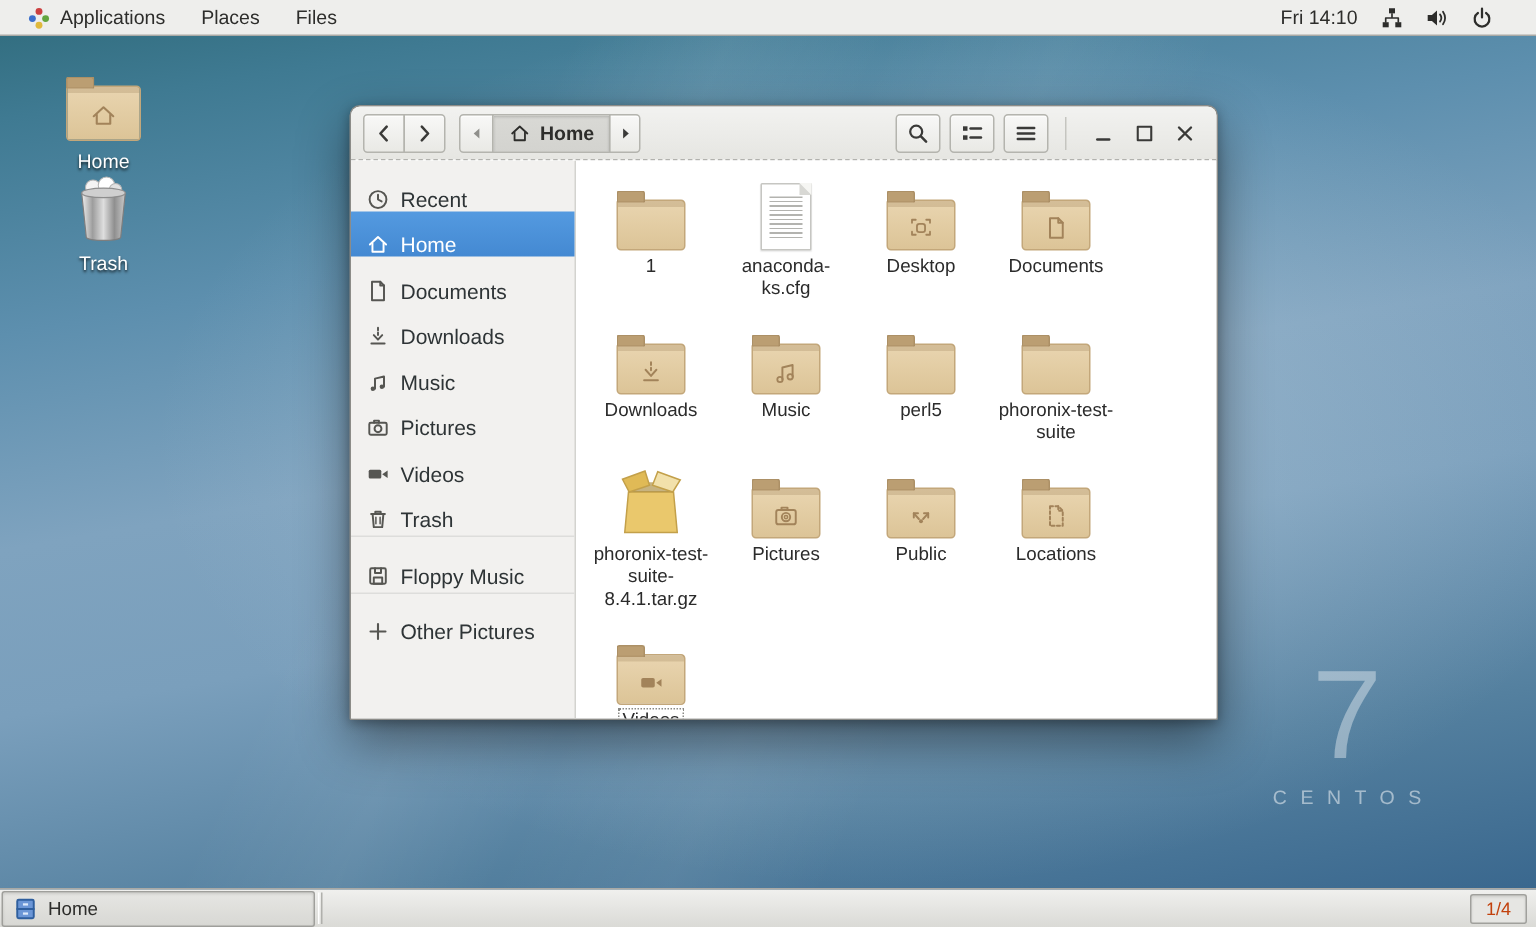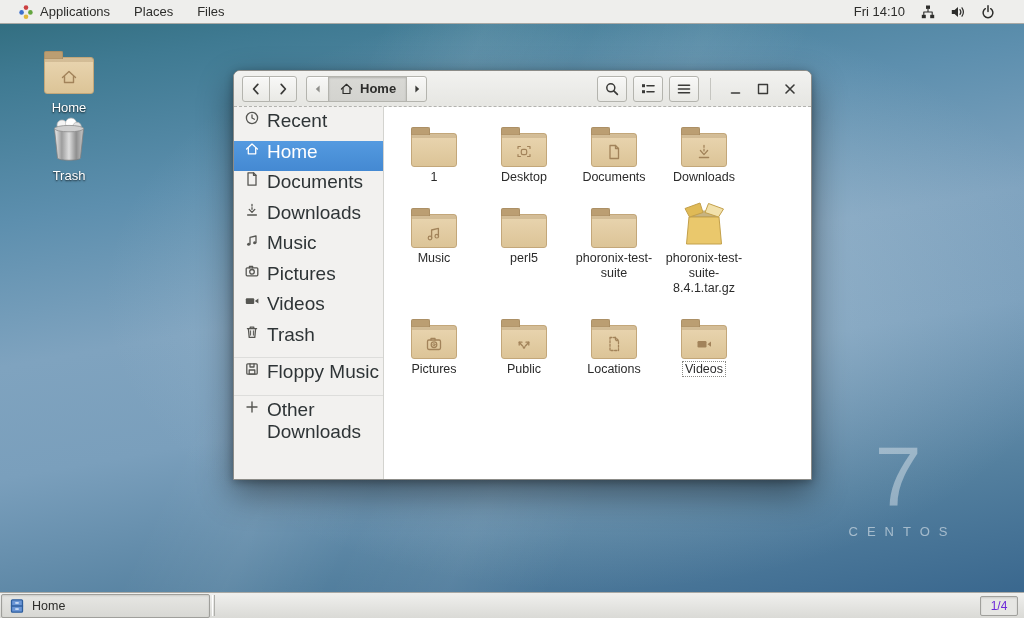--- a/index.html
+++ b/index.html
@@ -49,22 +49,22 @@
   .btn.active { background:linear-gradient(#d9d9d5,#d3d3cf); box-shadow:inset 0 1px 2px rgba(0,0,0,0.18); }
   .path-home { display:flex; align-items:center; gap:6px; padding:0 10px; font-size:13px; font-weight:bold; color:#2d2d2b; }
   .tb-spacer { flex:1; }
   .tb-gap { width:6px; }
   .nav-group { margin-right:9px; }
   .tb-sep { width:1px; height:22px; background:#c5c5c0; margin:0 11px; }
   .winctl { width:27px; height:26px; display:flex; align-items:center; justify-content:center; color:#3a3a38; }
 
   .win-body { flex:1; display:flex; min-height:0; border-radius:0 0 1px 1px; overflow:hidden; }
   .sidebar { width:150px; flex:0 0 150px; background:#f2f1ef; border-right:1px solid #d3d3cf; padding-top:3px; }
-  .side-item { height:30.5px; display:flex; align-items:flex-start; padding-left:10px; gap:7px;
-    font-size:19px; color:#2e3436; }
+  .side-item { height:30.5px; display:flex; align-items:flex-end; padding-left:10px; gap:7px;
+    font-size:14px; color:#2e3436; }
   .side-item .s-icon { width:16px; height:16px; display:inline-flex; color:#565652; flex:0 0 16px; }
   .side-item.selected { background:linear-gradient(#549ae0,#4489d2); color:#ffffff; }
   .side-item.selected .s-icon { color:#ffffff; }
   .side-sep { height:1px; background:#dddddb; margin:3px 0; }
 
   .files-pane { flex:1; background:#ffffff; padding:4px 0 0 5px; }
   .file-grid { display:grid; grid-template-columns:repeat(4, 90px); }
   .file-item { display:flex; flex-direction:column; align-items:center; padding-bottom:7px; }
   .icon-box { height:56px; display:flex; align-items:flex-end; justify-content:center; }
   .file-label { margin-top:3px; font-size:12.5px; line-height:15px; color:#2b2b2b; text-align:center;
@@ -95,21 +95,21 @@
     background:linear-gradient(#f0f0ee,#dadad6); border-top:1px solid #a9a9a5; z-index:50; }
   .task-btn { position:absolute; left:1px; top:1px; width:209px; height:24px;
     background:linear-gradient(#e6e6e3,#d8d8d4); border:1px solid #9f9f9b; border-radius:2px;
     box-shadow:inset 0 1px 2px rgba(0,0,0,0.12); display:flex; align-items:center; gap:7px; padding:0 7px;
     font-size:12.5px; color:#2d2d2b; }
   .task-btn .t-icon { width:16px; height:16px; display:inline-flex; }
   .task-handle { position:absolute; left:212px; top:2px; bottom:2px; width:3px;
     border-left:1px solid #ffffff; border-right:1px solid #b0b0ac; }
   .pager { position:absolute; right:6px; top:3px; width:38px; height:20px;
     background:#e6e6e3; border:1px solid #a0a09c; border-radius:2px; box-shadow:inset 0 1px 2px rgba(0,0,0,0.12);
-    display:flex; align-items:center; justify-content:center; font-size:12px; color:#6d28d9; }
+    display:flex; align-items:center; justify-content:center; font-size:12px; color:#c2410c; }
 </style>
 </head>
 <body>
 
 <div class="panel">
   <div class="panel-menus">
       <span class="menu-item">
         <span class="m-icon">
           <svg width="16" height="16" viewBox="0 0 16 16" fill="none" stroke="currentColor" stroke-width="1.3" stroke-linecap="round" stroke-linejoin="round">
             <circle cx="8" cy="3.6" r="2.3" fill="#cc4040" stroke="none"></circle>
@@ -380,30 +380,36 @@
           </span>
           <span class="s-label">Floppy Music</span>
         </div>
         <div class="side-sep"></div>
         <div class="side-item">
           <span class="s-icon">
             <svg width="16" height="16" viewBox="0 0 16 16" fill="none" stroke="currentColor" stroke-width="1.3" stroke-linecap="round" stroke-linejoin="round">
               <path d="M8 3 V13 M3 8 H13" stroke-width="1.4"></path>
             </svg>
           </span>
-          <span class="s-label">Other Downloads</span>
+          <span class="s-label">Other Pictures</span>
         </div>
       </div>
     <div class="files-pane">
       <div class="file-grid" id="file-grid">
           <div class="file-item">
             <div class="icon-box">
               <div class="folder-icon"></div>
             </div>
             <div class="file-label"><span class="">1</span></div>
+          </div>
+          <div class="file-item">
+            <div class="icon-box">
+              <div class="textfile-icon"></div>
+            </div>
+            <div class="file-label"><span class="">anaconda-ks.cfg</span></div>
           </div>
           <div class="file-item">
             <div class="icon-box">
               <div class="folder-icon">
                 <span class="emblem">
                   <svg width="22" height="22" viewBox="0 0 22 22" fill="none" stroke="currentColor" stroke-width="1.3" stroke-linecap="round" stroke-linejoin="round">
                     <path d="M5 7.5 V5.5 H7.5 M14.5 5.5 H17 V7.5 M17 13.5 V15.5 H14.5 M7.5 15.5 H5 V13.5" stroke-width="1.2"></path>
                     <rect x="8.3" y="8.3" width="5.4" height="5.4" rx="1.6" stroke-width="1.2"></rect>
                   </svg>
                 </span>

